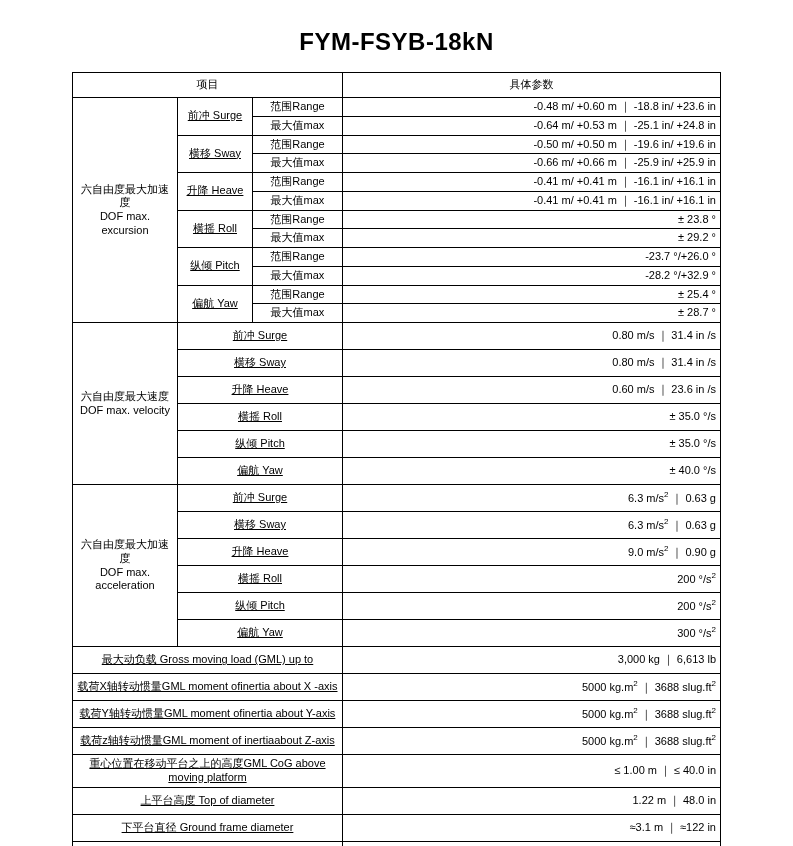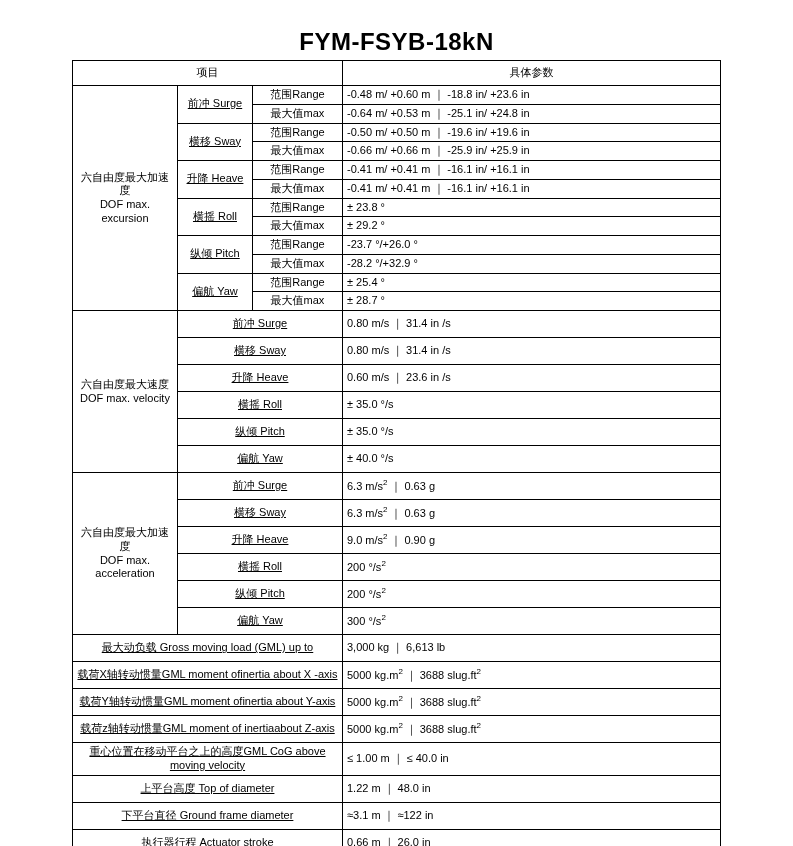--- a/index.html
+++ b/index.html
@@ -18,21 +18,21 @@
     height: 846px;
     position: relative;
     box-sizing: border-box;
     padding: 0;
   }
   .title {
     text-align: center;
     font-size: 24px;
     font-weight: bold;
     letter-spacing: 0.5px;
-    margin: 28px 0 4px 0;
+    margin: 28px 0 16px 0;
     font-family: "Liberation Sans", sans-serif;
   }
   table.spec {
     border-collapse: collapse;
     width: 648px;
     margin: 0 auto;
     table-layout: fixed;
   }
   table.spec td, table.spec th {
     border: 1px solid #000000;
@@ -54,21 +54,21 @@
   }
   .sub {
     text-align: center;
     text-decoration: underline;
   }
   .subsub {
     text-align: center;
     margin-top: 8px;
   }
   .val {
-    text-align: left;
+    text-align: right;
   }
   sup {
     font-size: 8px;
     vertical-align: super;
   }
   .tall { height: 22px; }
   .rl { line-height: 1.45; }
 </style>
 </head>
 <body>
@@ -247,21 +247,21 @@
         </td>
       </tr>
       <tr>
         <td class="sub tall" colspan="3">载荷z轴转动惯量GML moment of inertiaabout Z-axis</td>
         <td class="val">
           <span>5000 kg.m</span><sup>2</sup>
           <span>｜ 3688 slug.ft</span><sup>2</sup>
         </td>
       </tr>
       <tr>
-        <td class="sub tall" colspan="3">重心位置在移动平台之上的高度GML CoG above moving velocity</td>
+        <td class="sub tall" colspan="3">重心位置在移动平台之上的高度GML CoG above moving platform</td>
         <td class="val">≤ 1.00 m ｜ ≤ 40.0 in</td>
       </tr>
       <tr>
         <td class="sub tall" colspan="3">上平台高度 Top of diameter</td>
         <td class="val">1.22 m ｜ 48.0 in</td>
       </tr>
       <tr>
         <td class="sub tall" colspan="3">下平台直径 Ground frame diameter</td>
         <td class="val">≈3.1 m ｜ ≈122 in</td>
       </tr>

